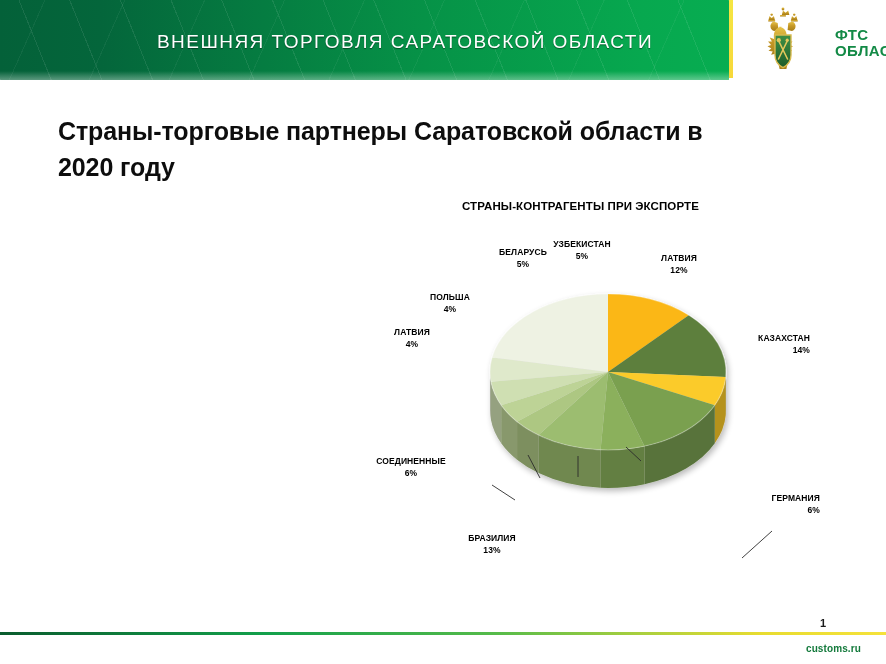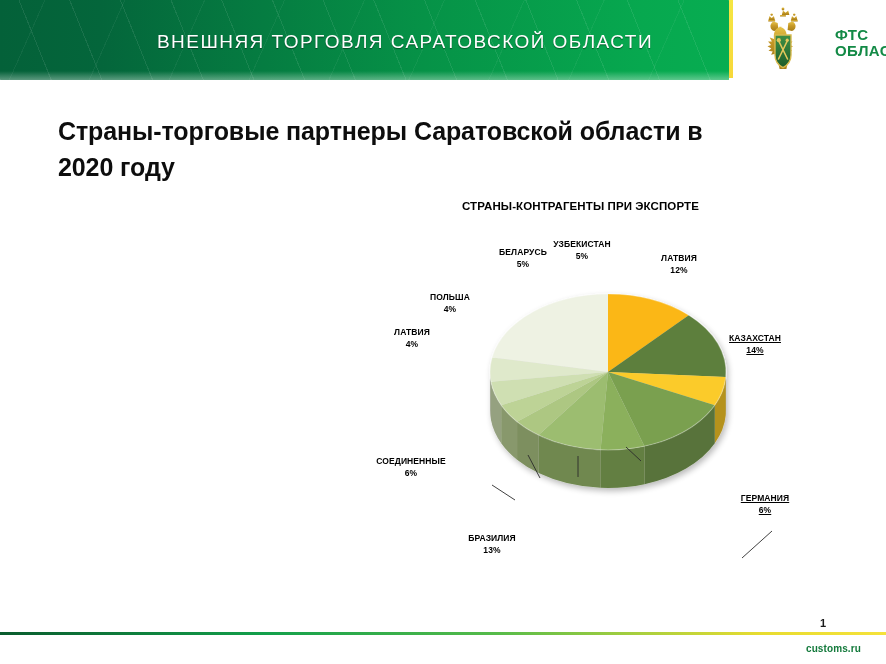--- a/index.html
+++ b/index.html
@@ -67,21 +67,21 @@
   }
   #pie-wrap{position:absolute;left:0;top:0;width:886px;height:420px;}
   #pie-svg{position:absolute;left:0;top:0;}
 
   
   .pie-label{
     position:absolute;font-size:8.5px;font-weight:bold;color:#000;
     line-height:1.42;white-space:nowrap;letter-spacing:.1px;
   }
   .pie-label.ctr{text-align:center;}
-  .pie-label.rt{text-align:center;text-decoration:underline;}
+  .pie-label.rt{text-align:right;}
   .pie-label .pct{display:block;}
 
   
   #footer-rule{
     position:absolute;left:0;top:632px;width:886px;height:3px;
     background:linear-gradient(90deg,#0a5c2e 0%,#13a04b 30%,#56bb4a 56%,#a8cf3e 72%,#e8dc30 86%,#f5e23a 100%);
   }
   #page-number{
     position:absolute;left:820px;top:617px;
     font-size:11px;font-weight:bold;color:#1a1a1a;

